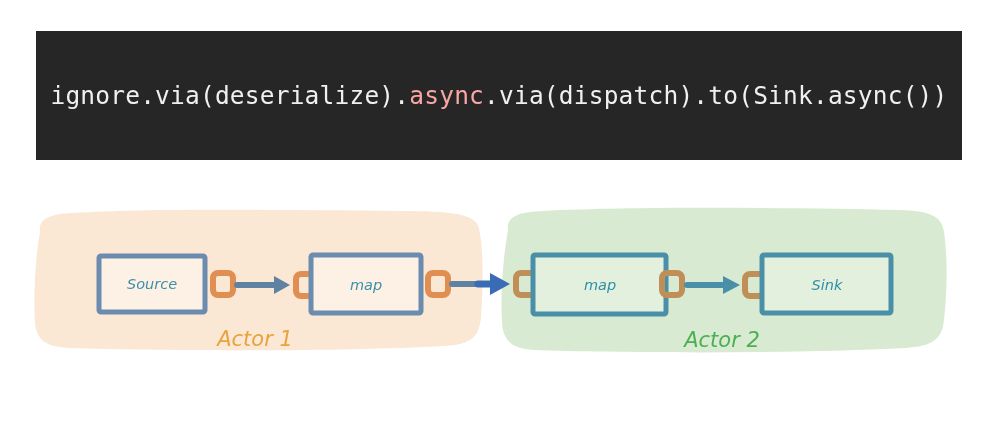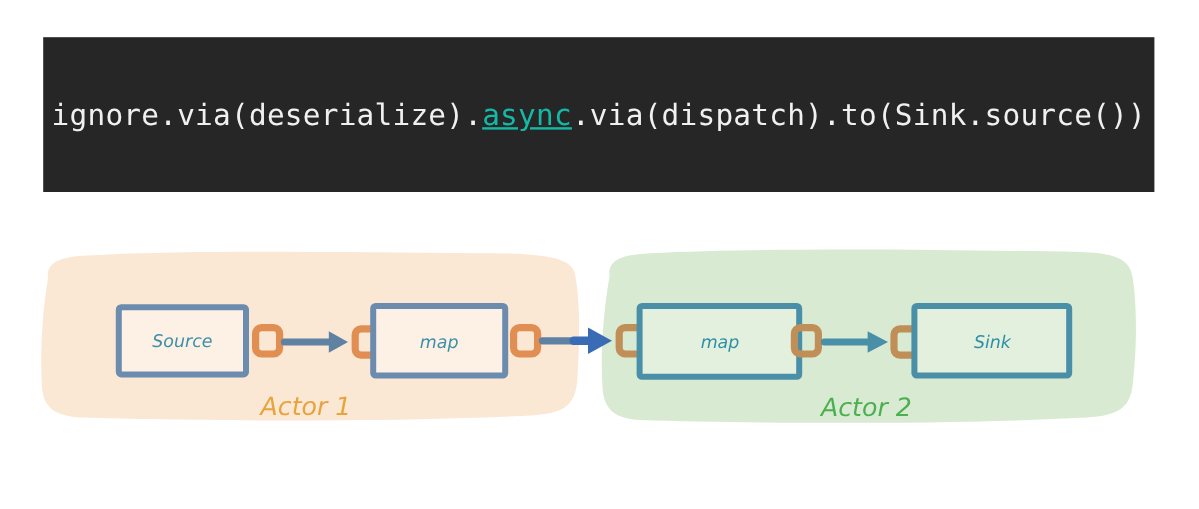--- a/index.html
+++ b/index.html
@@ -28,22 +28,21 @@
     justify-content: center;
   }
   .code-line {
     font-family: "DejaVu Sans Mono", "Liberation Mono", monospace;
     font-size: 24.5px;
     letter-spacing: 0.2px;
     color: #f0f0f0;
     white-space: pre;
   }
   .code-kw {
-    color: #14b8a6;
-    text-decoration: underline;
+    color: #fca5a5;
   }
 
   
   .diagram {
     position: absolute;
     left: 0;
     top: 170px;
     width: 999px;
     height: 254px;
     text-align: center;
@@ -60,21 +59,21 @@
   .node-label {
     font-family: "DejaVu Sans", sans-serif;
     font-size: 14.5px;
     font-style: italic;
   }
 </style>
 </head>
 <body>
 
 <div class="code-banner">
-  <div class="code-line"><span>ignore.via(deserialize).</span><span class="code-kw">async</span><span>.via(dispatch).to(Sink.source())</span></div>
+  <div class="code-line"><span>ignore.via(deserialize).</span><span class="code-kw">async</span><span>.via(dispatch).to(Sink.async())</span></div>
 </div>
 
 <div class="diagram">
 <svg width="999" height="254" viewBox="0 0 999 254" xmlns="http://www.w3.org/2000/svg">
 
   <path d="M 40,62 C 38,48 52,44 72,43 C 150,38 280,40 400,41
            C 452,41 476,44 479,58 C 484,82 483,118 481,148
            C 479,168 470,174 446,176 C 330,182 160,181 70,178
            C 46,177 36,170 35,152 C 33,122 36,84 40,62 Z" fill="#fae8d5"></path>
 

